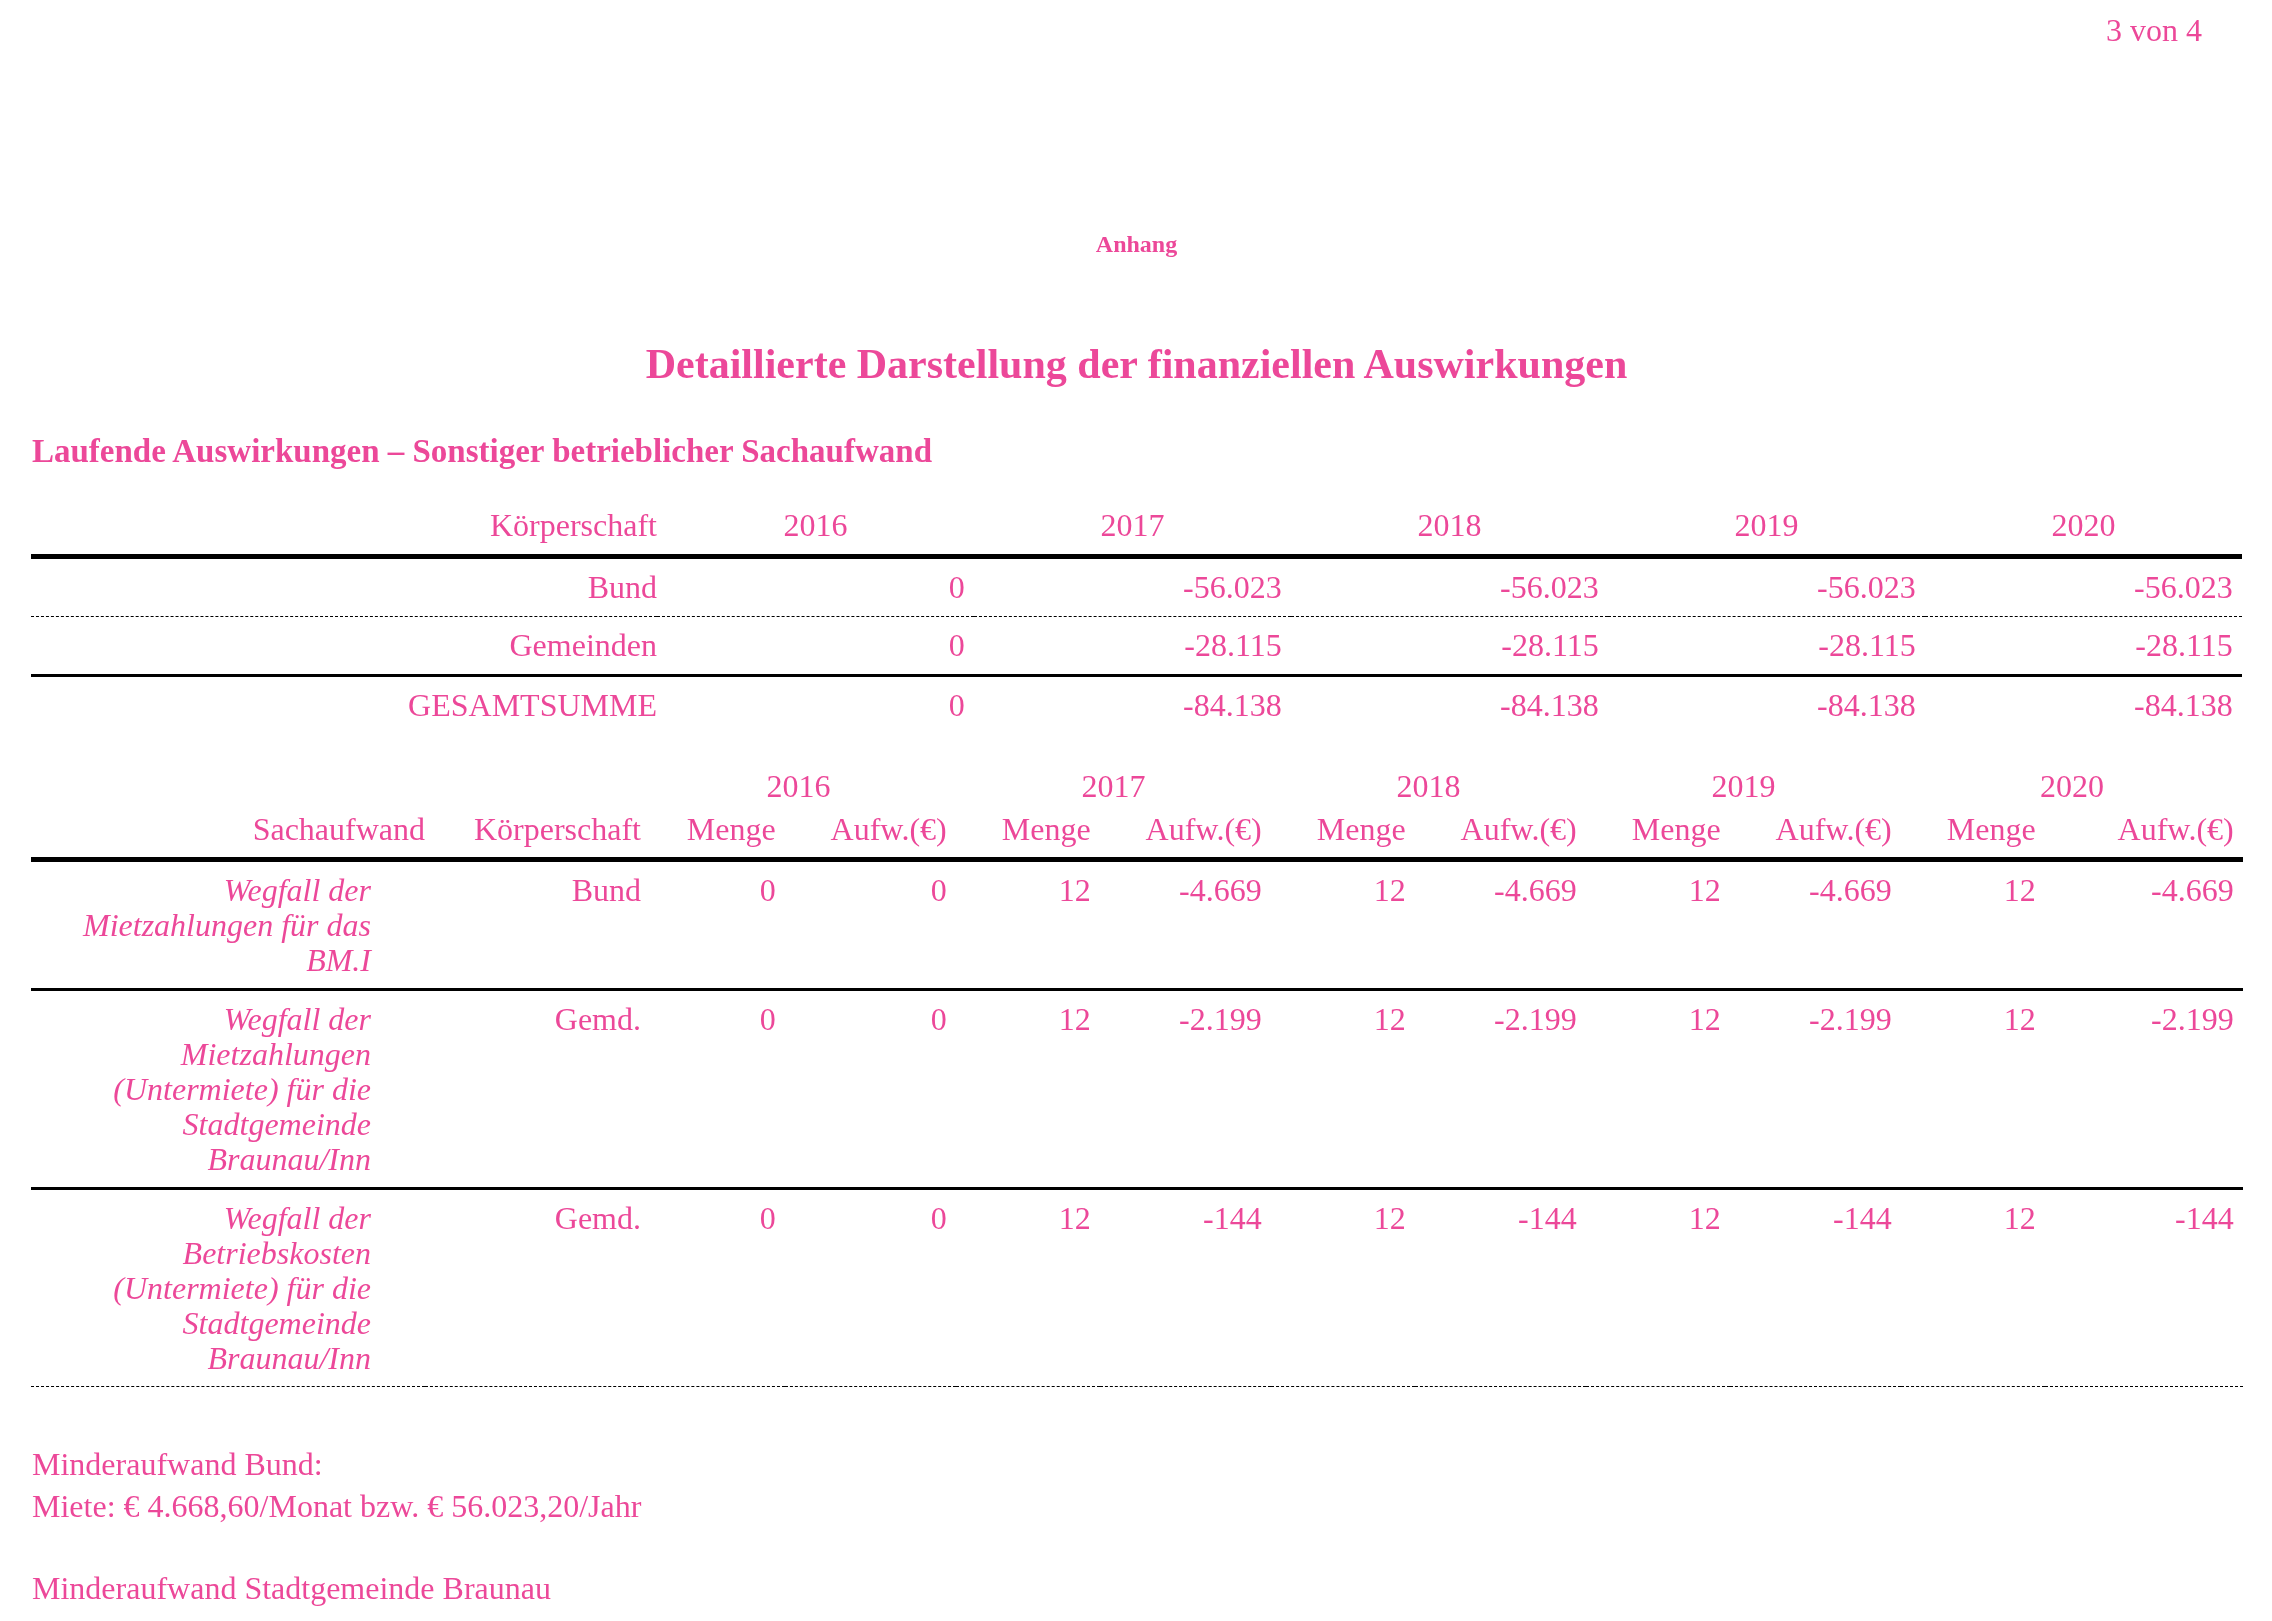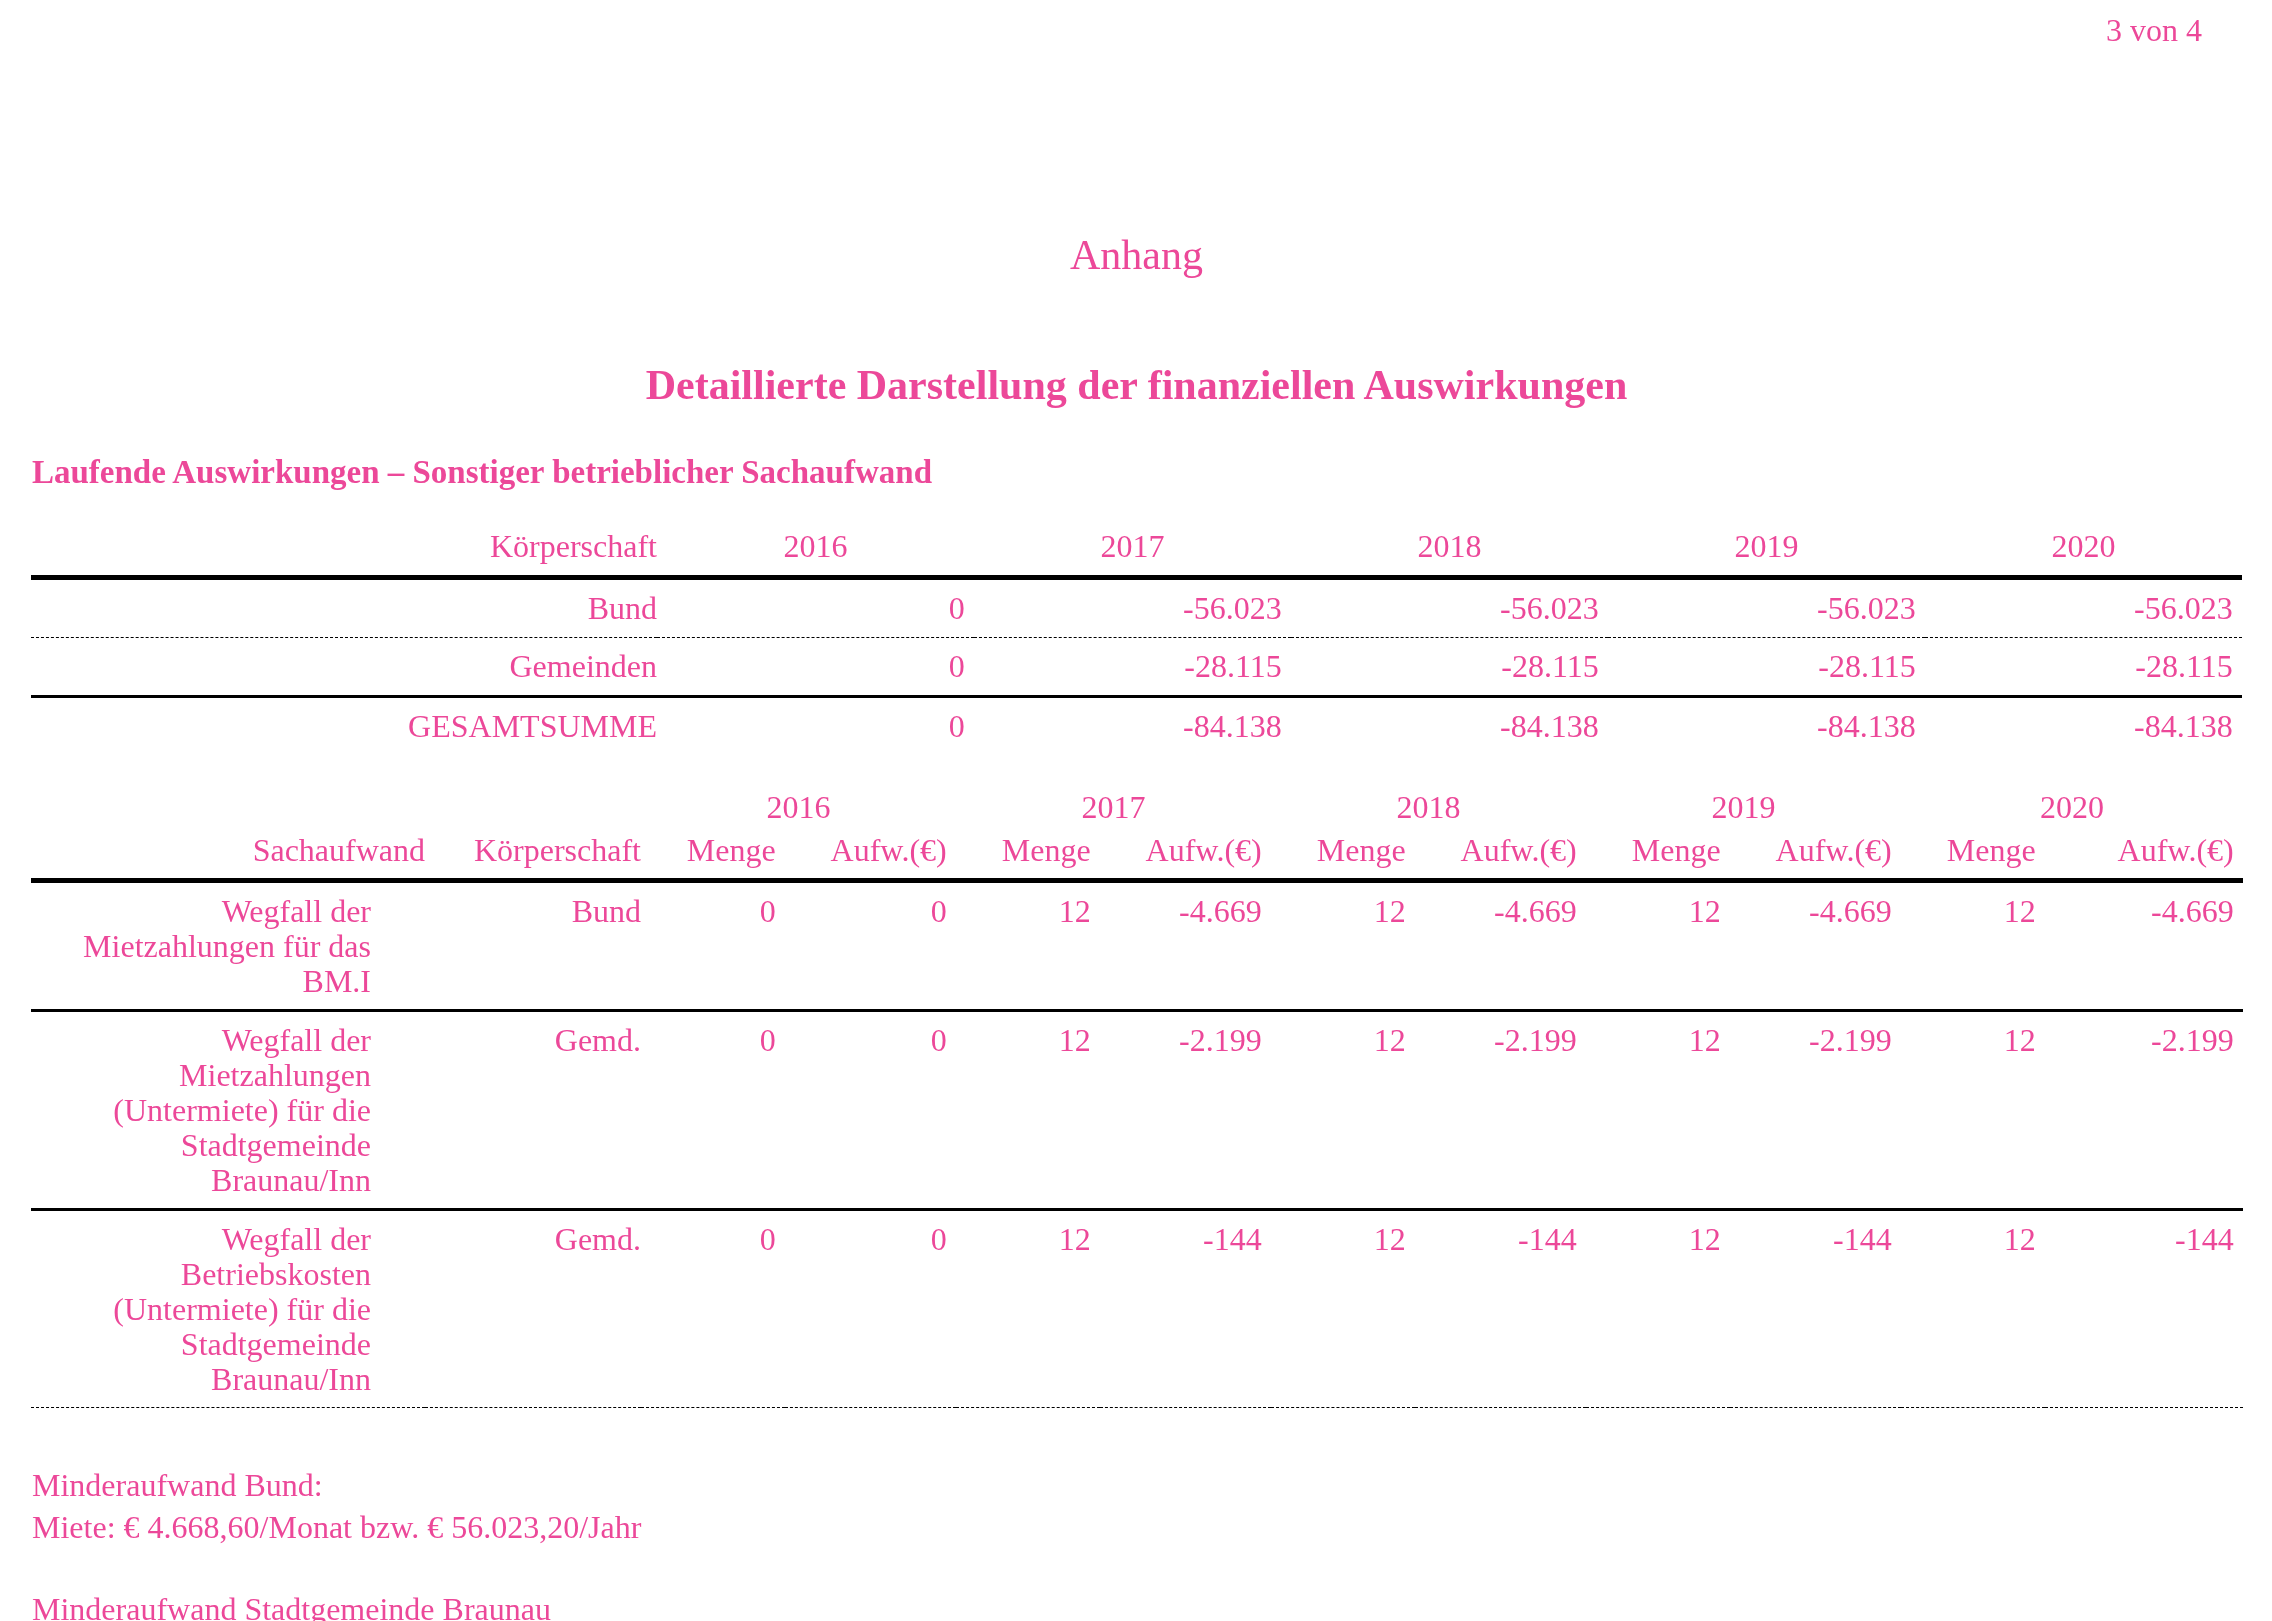--- a/index.html
+++ b/index.html
@@ -12,22 +12,22 @@
     position: relative;
     overflow: hidden;
   }
   .page-number {
     font-size: 32px;
     text-align: right;
     padding: 12.4px 71px 0 0;
   }
   .doc-title {
     margin-top: 182px;
-    font-size: 42px;
-    font-weight: normal;
+    font-size: 24px;
+    font-weight: bold;
     text-align: center;
   }
   .doc-subtitle {
     margin-top: 82px;
     font-size: 42px;
     font-weight: bold;
     text-align: center;
   }
   .section-heading {
     margin: 45px 0 0 32px;
@@ -58,21 +58,21 @@
   .detail-table { margin-top: 34px; }
   .detail-table thead tr.years-row th { padding-bottom: 6.2px; }
   .detail-table thead tr.cols-row { border-bottom: 5.4px solid #000; }
   .detail-table thead tr.cols-row th { vertical-align: bottom; padding-bottom: 9.3px; }
   .detail-table tbody td {
     vertical-align: top;
     padding-top: 10.8px;
     padding-bottom: 9.3px;
     line-height: 1.1;
   }
-  .detail-table td.bez { padding-right: 54px; }
+  .detail-table td.bez { padding-right: 54px; font-style: italic; }
 
   
   .notes {
     margin: 56px 0 11px 32px;
     font-size: 32px;
     line-height: 1.32;
   }
   .notes p { margin: 0; }
   .notes p.spaced { margin-top: 40px; }
 </style>

